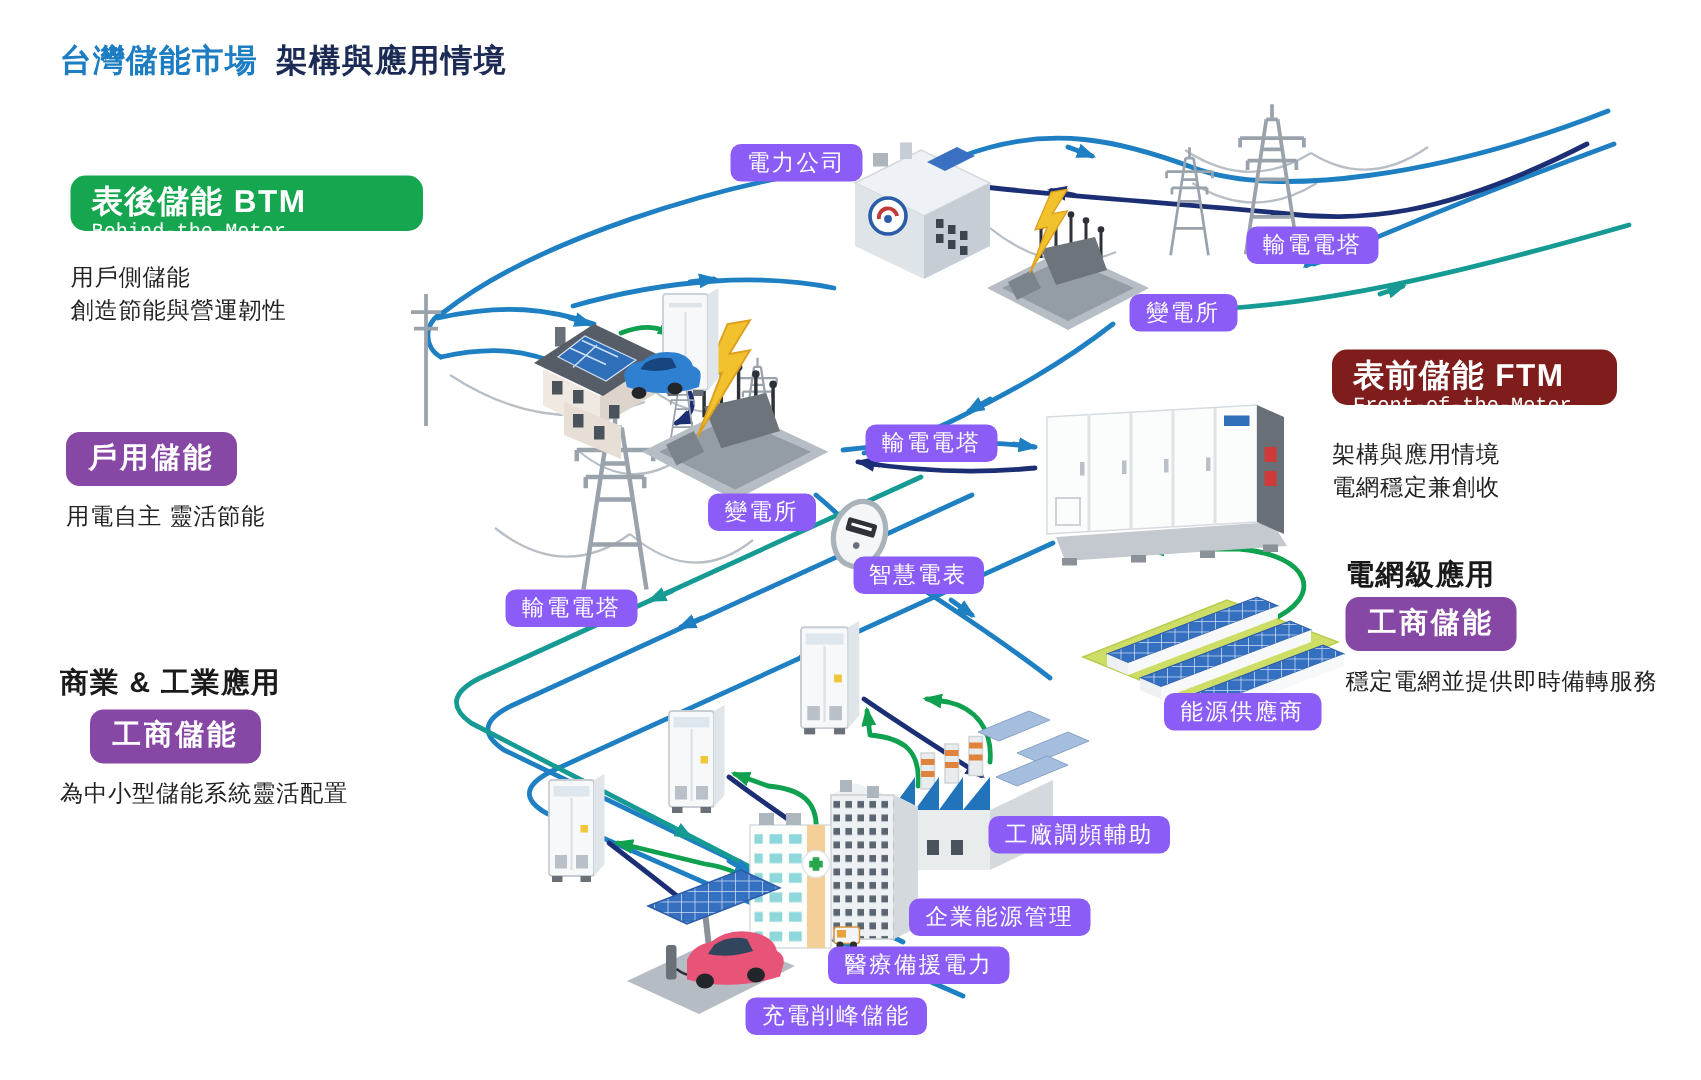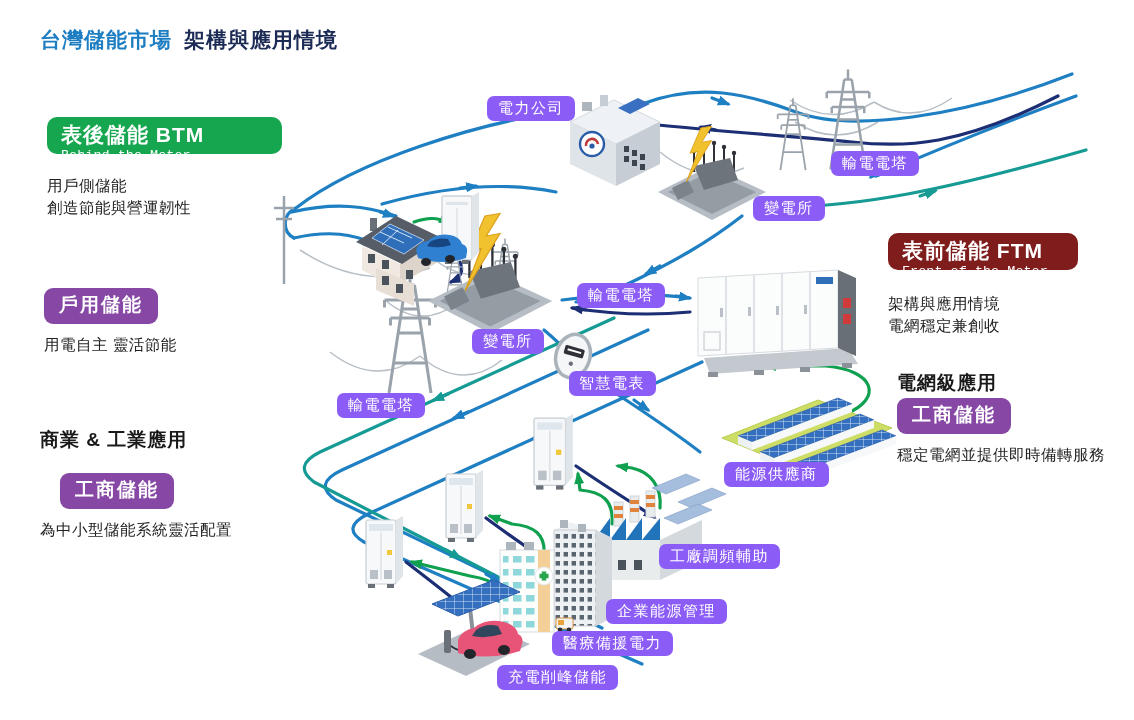--- a/index.html
+++ b/index.html
@@ -390,21 +390,21 @@
   <div class="t2">Behind-the-Meter</div>
 </div>
 <div class="abs desc" style="left:47px;top:175px;">
   <div>用戶側儲能</div>
   <div>創造節能與營運韌性</div>
 </div>
 
 <div class="abs badge-sm" style="left:44px;top:288px;">戶用儲能</div>
 <div class="abs desc" style="left:44px;top:334px;">用電自主 靈活節能</div>
 
-<div class="abs heading" style="left:40px;top:427px;">商業 &amp; 工業應用</div>
+<div class="abs heading" style="left:40px;top:442px;">商業 &amp; 工業應用</div>
 <div class="abs badge-sm" style="left:44px;top:473px;margin-left:16px;">工商儲能</div>
 <div class="abs desc" style="left:40px;top:519px;">為中小型儲能系統靈活配置</div>
 
 <div class="abs badge-lg badge-blue">
   <div class="t1">表前儲能 FTM</div>
   <div class="t2">Front-of-the-Meter</div>
 </div>
 <div class="abs desc" style="left:888px;top:293px;">
   <div>架構與應用情境</div>
   <div>電網穩定兼創收</div>
@@ -414,19 +414,19 @@
 <div class="abs badge-sm" style="left:897px;top:398px;">工商儲能</div>
 <div class="abs desc" style="left:897px;top:444px;">穩定電網並提供即時備轉服務</div>
 
 <div class="abs pill" style="left:487px;top:96px;">電力公司</div>
 <div class="abs pill" style="left:831px;top:151px;">輸電電塔</div>
 <div class="abs pill" style="left:753px;top:196px;">變電所</div>
 <div class="abs pill" style="left:577px;top:283px;">輸電電塔</div>
 <div class="abs pill" style="left:472px;top:329px;">變電所</div>
 <div class="abs pill" style="left:569px;top:371px;padding-left:10px;">智慧電表</div>
 <div class="abs pill" style="left:337px;top:393px;">輸電電塔</div>
-<div class="abs pill" style="left:724px;top:462px;">能源供應商</div>
+<div class="abs pill" style="left:776px;top:462px;">能源供應商</div>
 <div class="abs pill" style="left:659px;top:544px;">工廠調頻輔助</div>
 <div class="abs pill" style="left:606px;top:599px;">企業能源管理</div>
 <div class="abs pill" style="left:552px;top:631px;">醫療備援電力</div>
 <div class="abs pill" style="left:497px;top:665px;text-align:right;">充電削峰儲能</div>
 
 </div>
 
 </body></html>

